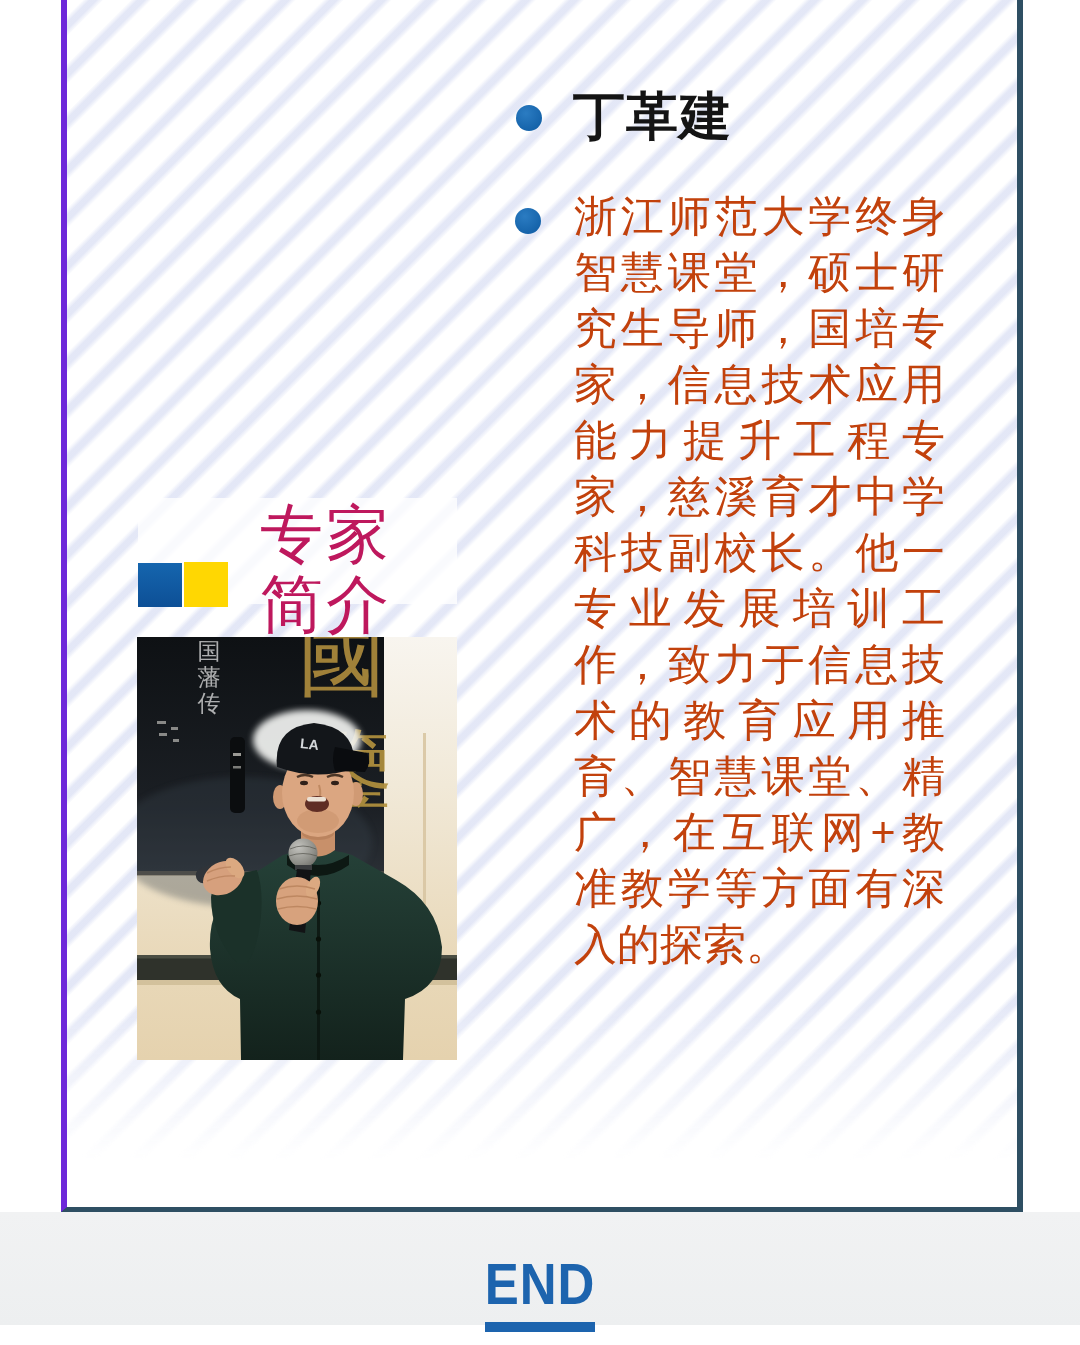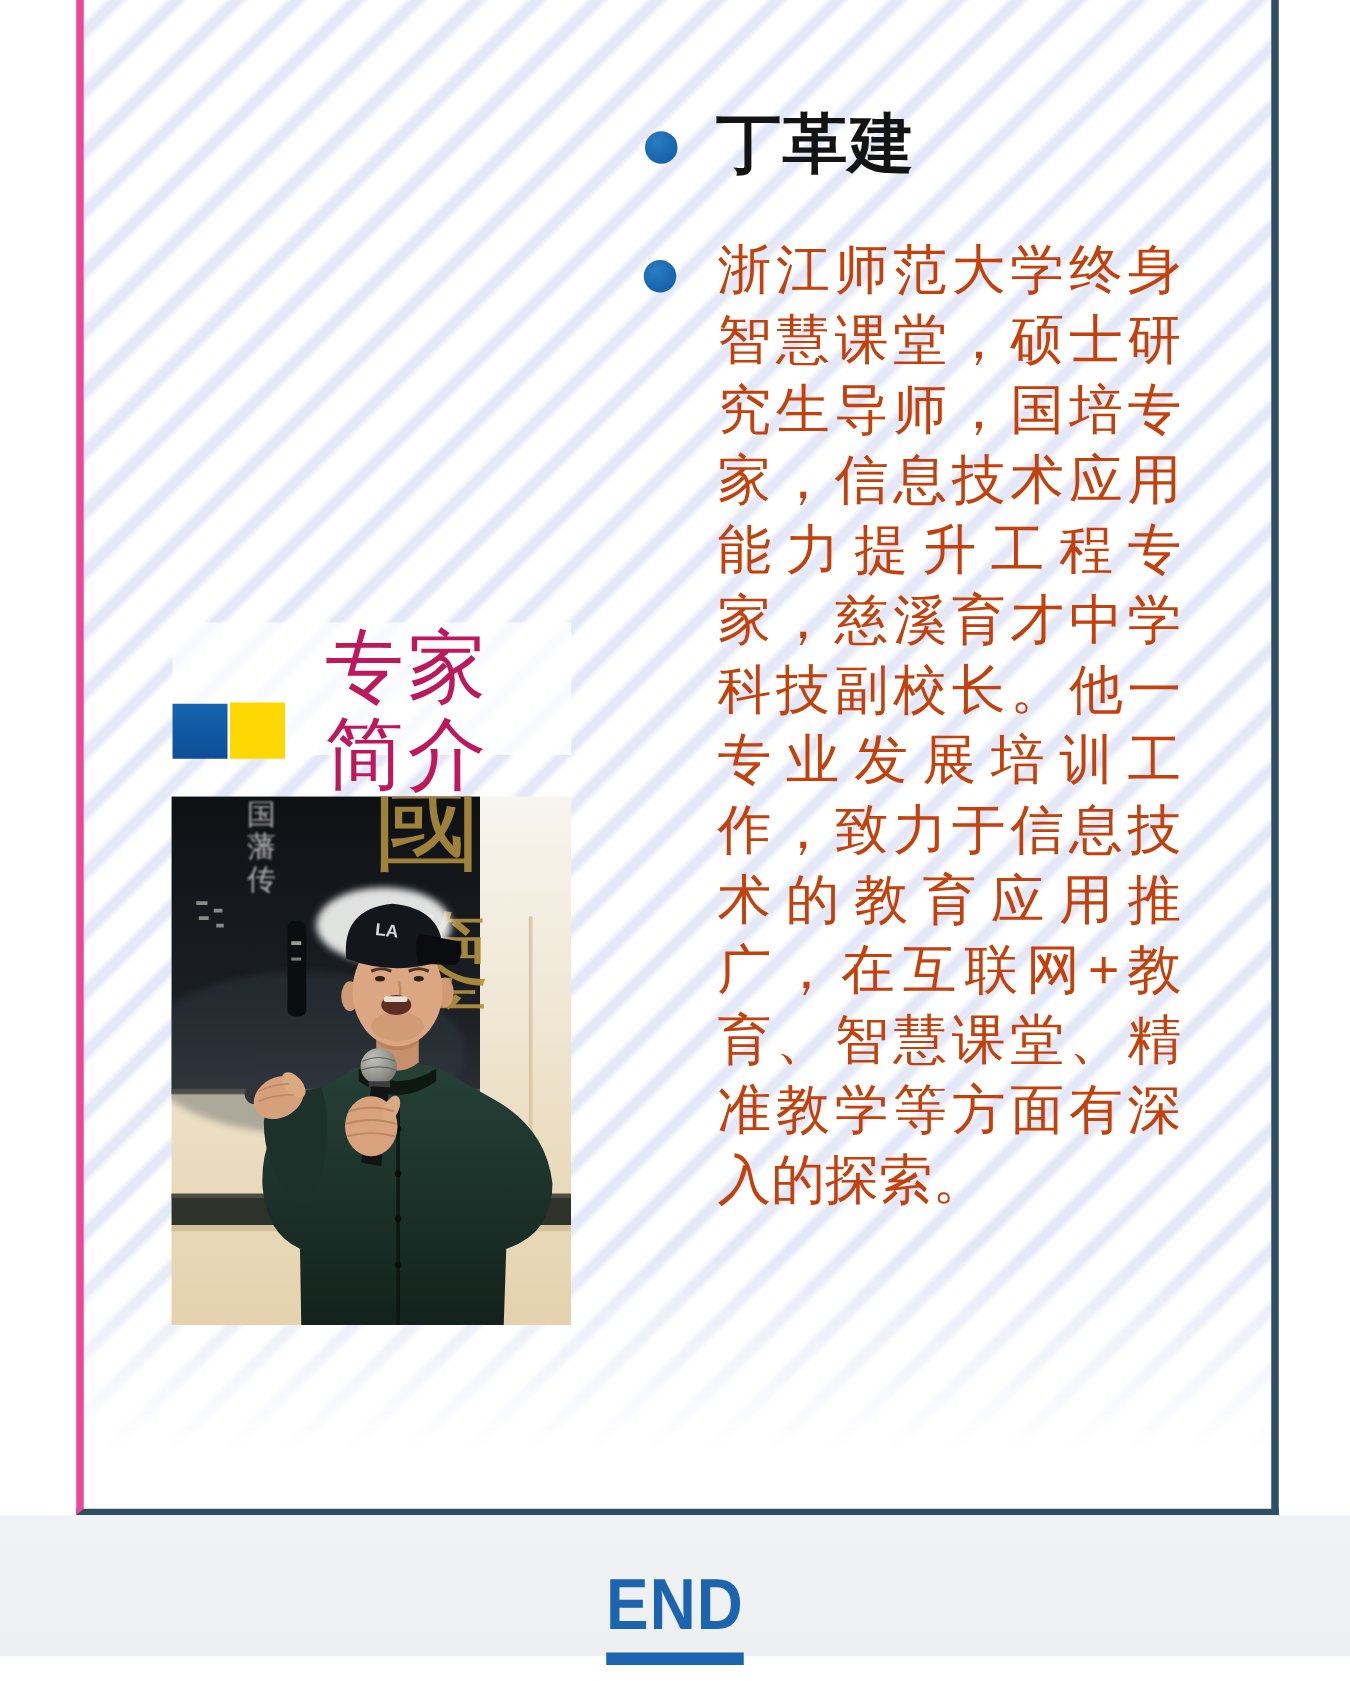--- a/index.html
+++ b/index.html
@@ -1,21 +1,21 @@
 <!DOCTYPE html>
 <html><head>
 <meta charset="utf-8">
 <style>
   html,body{margin:0;padding:0;background:#ffffff;}
   body{width:1080px;height:1345px;position:relative;font-family:"Liberation Sans",sans-serif;}
   .page{position:absolute;left:0;top:0;width:1080px;height:1345px;overflow:hidden;background:#ffffff;}
 
   
   .card{position:absolute;left:61px;top:0;width:950px;height:1207px;background:#ffffff;
-        border-left:6px solid #ec4899;border-right:6px solid #2e4f63;border-bottom:5px solid #2e4f63;}
+        border-left:6px solid #6d28d9;border-right:6px solid #2e4f63;border-bottom:5px solid #2e4f63;}
   .stripes{position:absolute;left:0;top:0;width:950px;height:1160px;
         background:repeating-linear-gradient(135deg,
           rgba(226,230,246,0) 0px, rgba(226,230,246,0) 11px,
           rgba(226,230,246,0.95) 16px, rgba(226,230,246,0.95) 21px,
           rgba(226,230,246,0) 26px, rgba(226,230,246,0) 34px);
         -webkit-mask-image:linear-gradient(to bottom,#000 86%,transparent 100%);
         mask-image:linear-gradient(to bottom,#000 86%,transparent 100%);}
 
   .bullet{position:absolute;width:26px;height:26px;border-radius:50%;
         background:radial-gradient(circle at 38% 32%, #2b7cc2, #1563aa 72%);}
@@ -66,22 +66,22 @@
         <div class="bio-line">浙江师范大学终身</div>
         <div class="bio-line">智慧课堂，硕士研</div>
         <div class="bio-line">究生导师，国培专</div>
         <div class="bio-line">家，信息技术应用</div>
         <div class="bio-line">能力提升工程专</div>
         <div class="bio-line">家，慈溪育才中学</div>
         <div class="bio-line">科技副校长。他一</div>
         <div class="bio-line">专业发展培训工</div>
         <div class="bio-line">作，致力于信息技</div>
         <div class="bio-line">术的教育应用推</div>
+        <div class="bio-line">育、智慧课堂、精</div>
         <div class="bio-line">广，在互联网+教</div>
-        <div class="bio-line">育、智慧课堂、精</div>
         <div class="bio-line">准教学等方面有深</div>
         <div class="bio-line">入的探索。</div>
       </div>
 
     <div class="label-block">
       <div class="label-text">专家简介</div>
     </div>
     <div class="sq sq-blue"></div>
     <div class="sq sq-yellow"></div>
 

